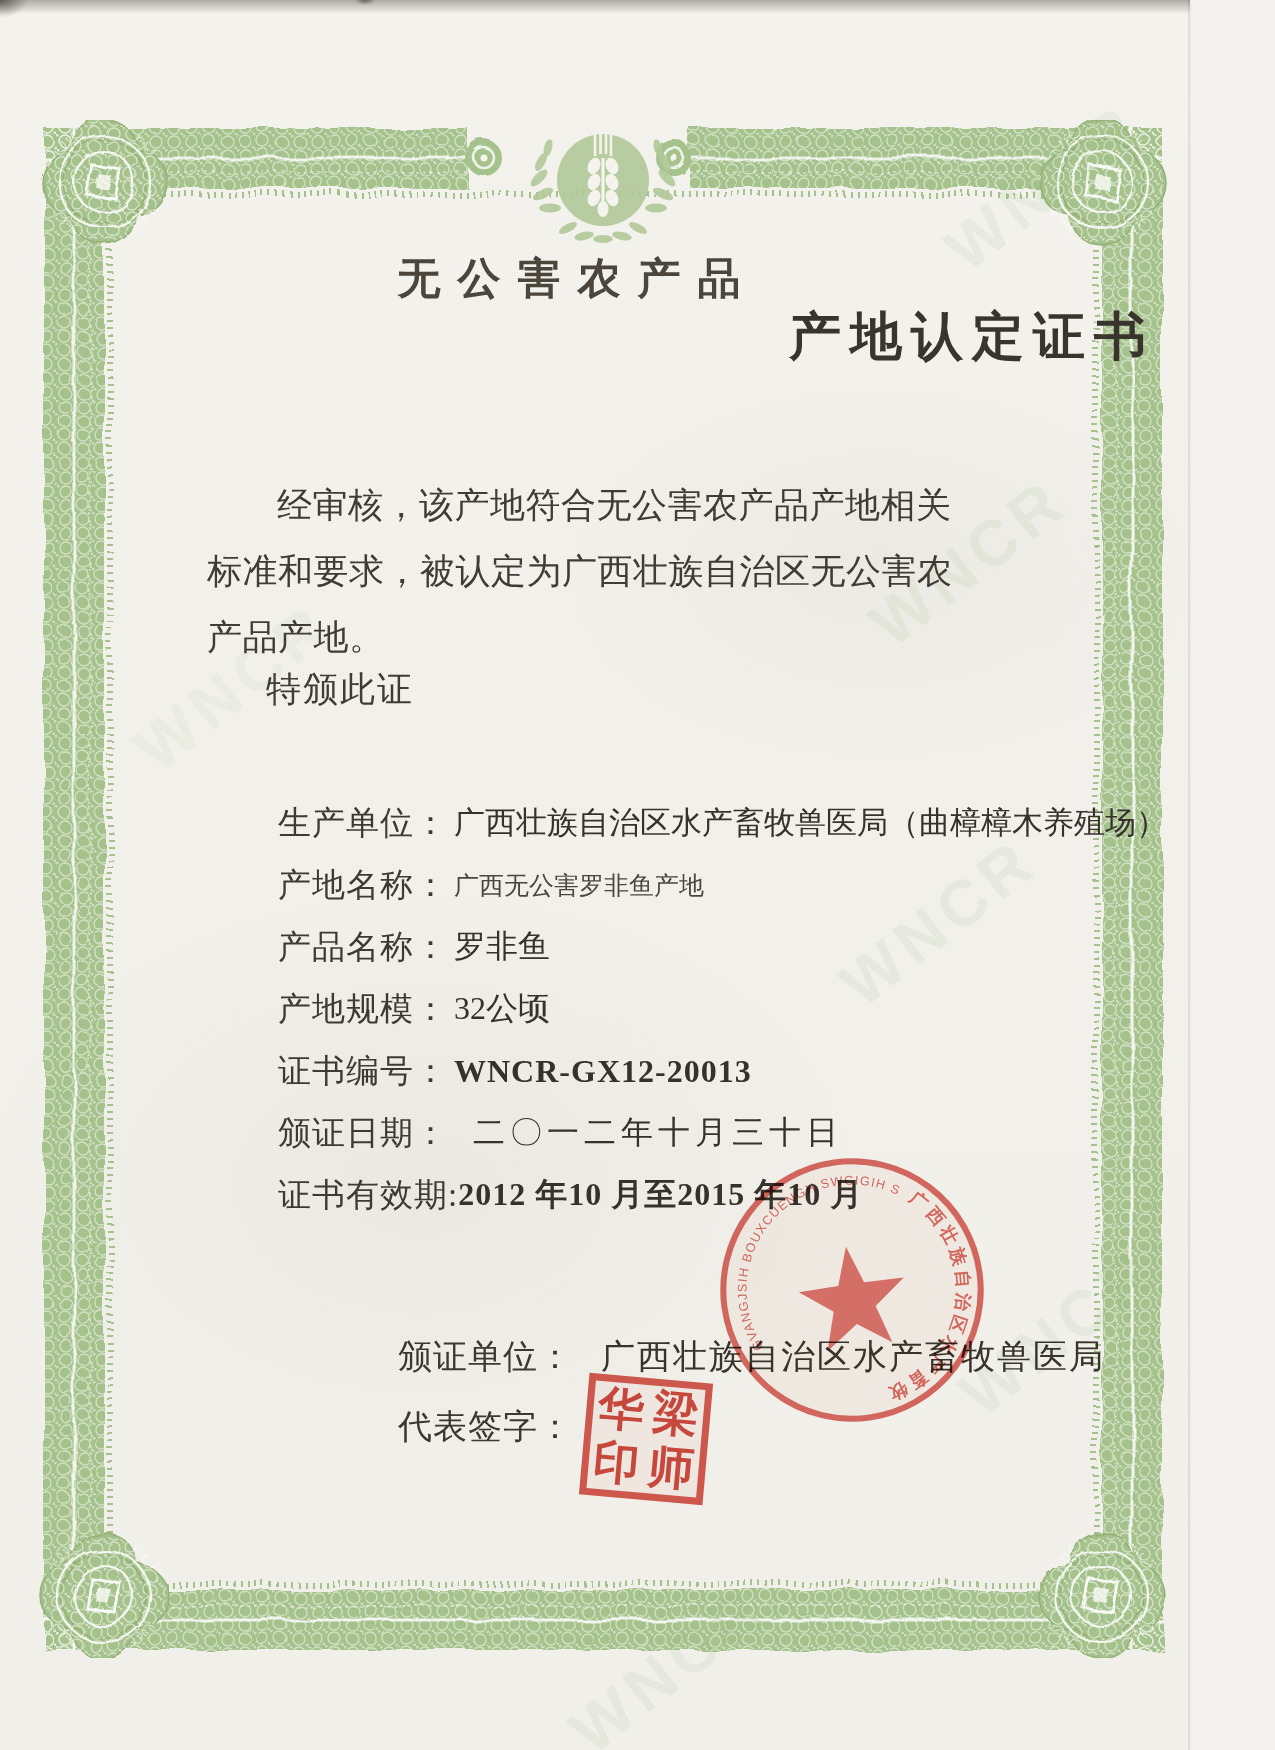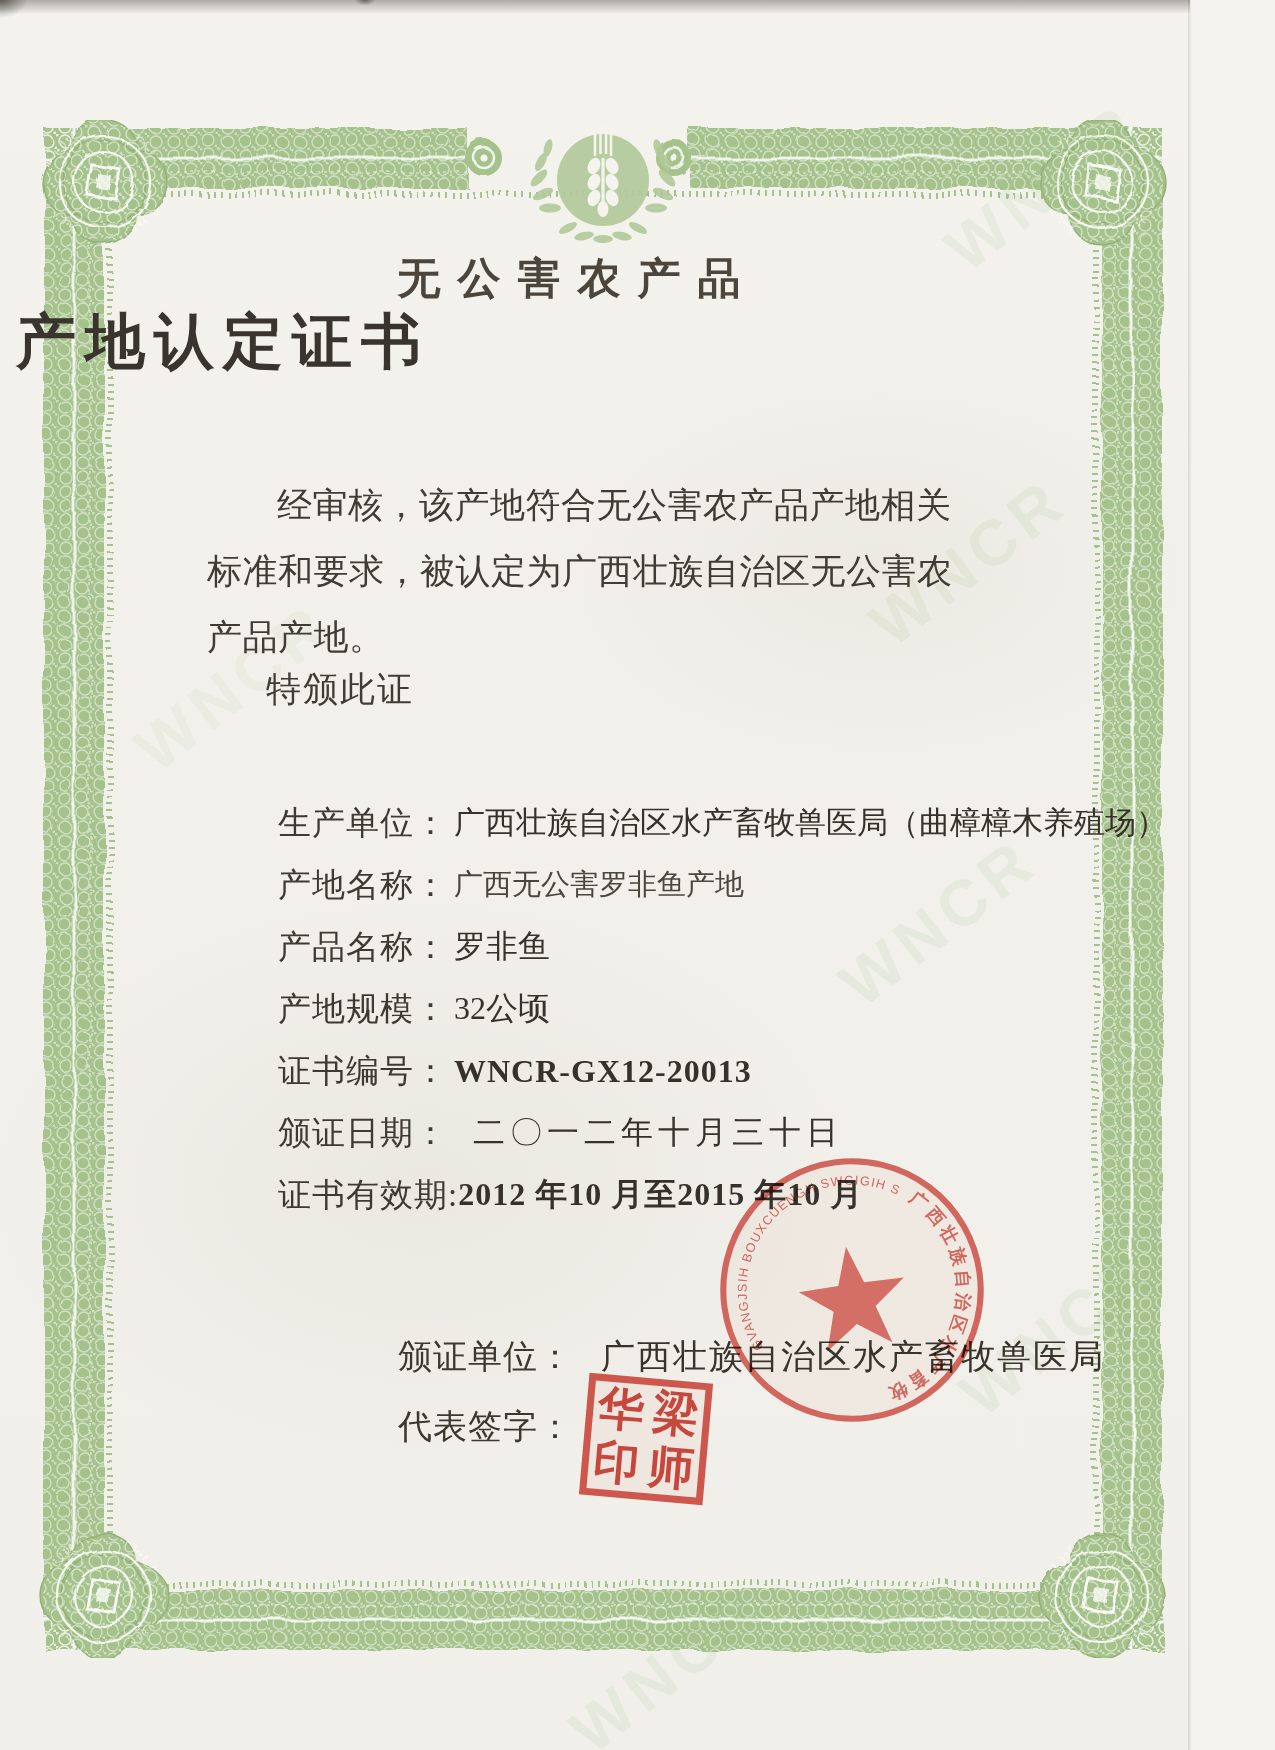--- a/index.html
+++ b/index.html
@@ -22,33 +22,33 @@
   .frame-svg{position:absolute;left:38px;top:120px;}
   .emblem-svg{position:absolute;left:518px;top:112px;}
 
   .watermark{position:absolute;font-family:"Liberation Sans",sans-serif;font-weight:bold;
     font-size:64px;letter-spacing:7px;color:rgba(142,176,112,.10);transform:rotate(-38deg);white-space:nowrap;}
   .w1{left:930px;top:150px;} .w2{left:855px;top:525px;} .w3{left:825px;top:885px;}
   .w4{left:945px;top:1295px;} .w5{left:555px;top:1632px;} .w6{left:120px;top:650px;color:rgba(142,176,112,.07);}
 
   .header-line{position:absolute;left:0;top:250px;width:1155px;text-align:center;
     font-size:43px;font-weight:bold;letter-spacing:17px;color:#4b453c;}
-  .title{position:absolute;left:0;top:302px;width:1155px;text-align:left;
-    font-size:60px;font-weight:bold;letter-spacing:9px;color:#39352e;margin-left:16px;}
+  .title{position:absolute;left:0;top:302px;width:1155px;text-align:right;
+    font-size:52px;font-weight:bold;letter-spacing:9px;color:#39352e;}
 
   .body-par{position:absolute;left:196px;top:462px;width:748px;margin:11px;
     font-size:35px;line-height:66px;color:#403c35;text-indent:70px;letter-spacing:.5px;}
   .grant{position:absolute;left:266px;top:666px;font-size:35px;color:#403c35;letter-spacing:2px;}
 
   .fields{position:absolute;left:278px;top:792px;}
   .frow{display:flex;align-items:center;height:62px;}
   .flabel{display:inline-block;min-width:176px;font-size:33px;color:#3e3a33;letter-spacing:1px;white-space:nowrap;}
   .fvalue{font-size:32px;color:#36322b;white-space:nowrap;}
   .v1{font-size:31px;}
-  .v2{font-size:29px;color:#4a463e;}
+  .v2{font-size:25px;color:#4a463e;}
   .v6{font-family:"Liberation Serif",serif;font-weight:bold;font-size:32px;letter-spacing:1px;}
   .v7{letter-spacing:5px;margin-left:19px;}
   .v8{font-weight:bold;letter-spacing:1px;}
 
   .issuer-row,.sign-row{position:absolute;left:398px;display:flex;font-size:34px;color:#3c382f;}
   .issuer-row{top:1334px;} .sign-row{top:1404px;justify-content:flex-end;}
   .issuer-row .rlabel,.sign-row .rlabel{white-space:nowrap;letter-spacing:1px;}
   .issuer-row .rvalue{margin-left:28px;white-space:nowrap;letter-spacing:2px;color:#38342c;}
 
   .square-seal{position:absolute;left:584px;top:1378px;width:124px;height:122px;

